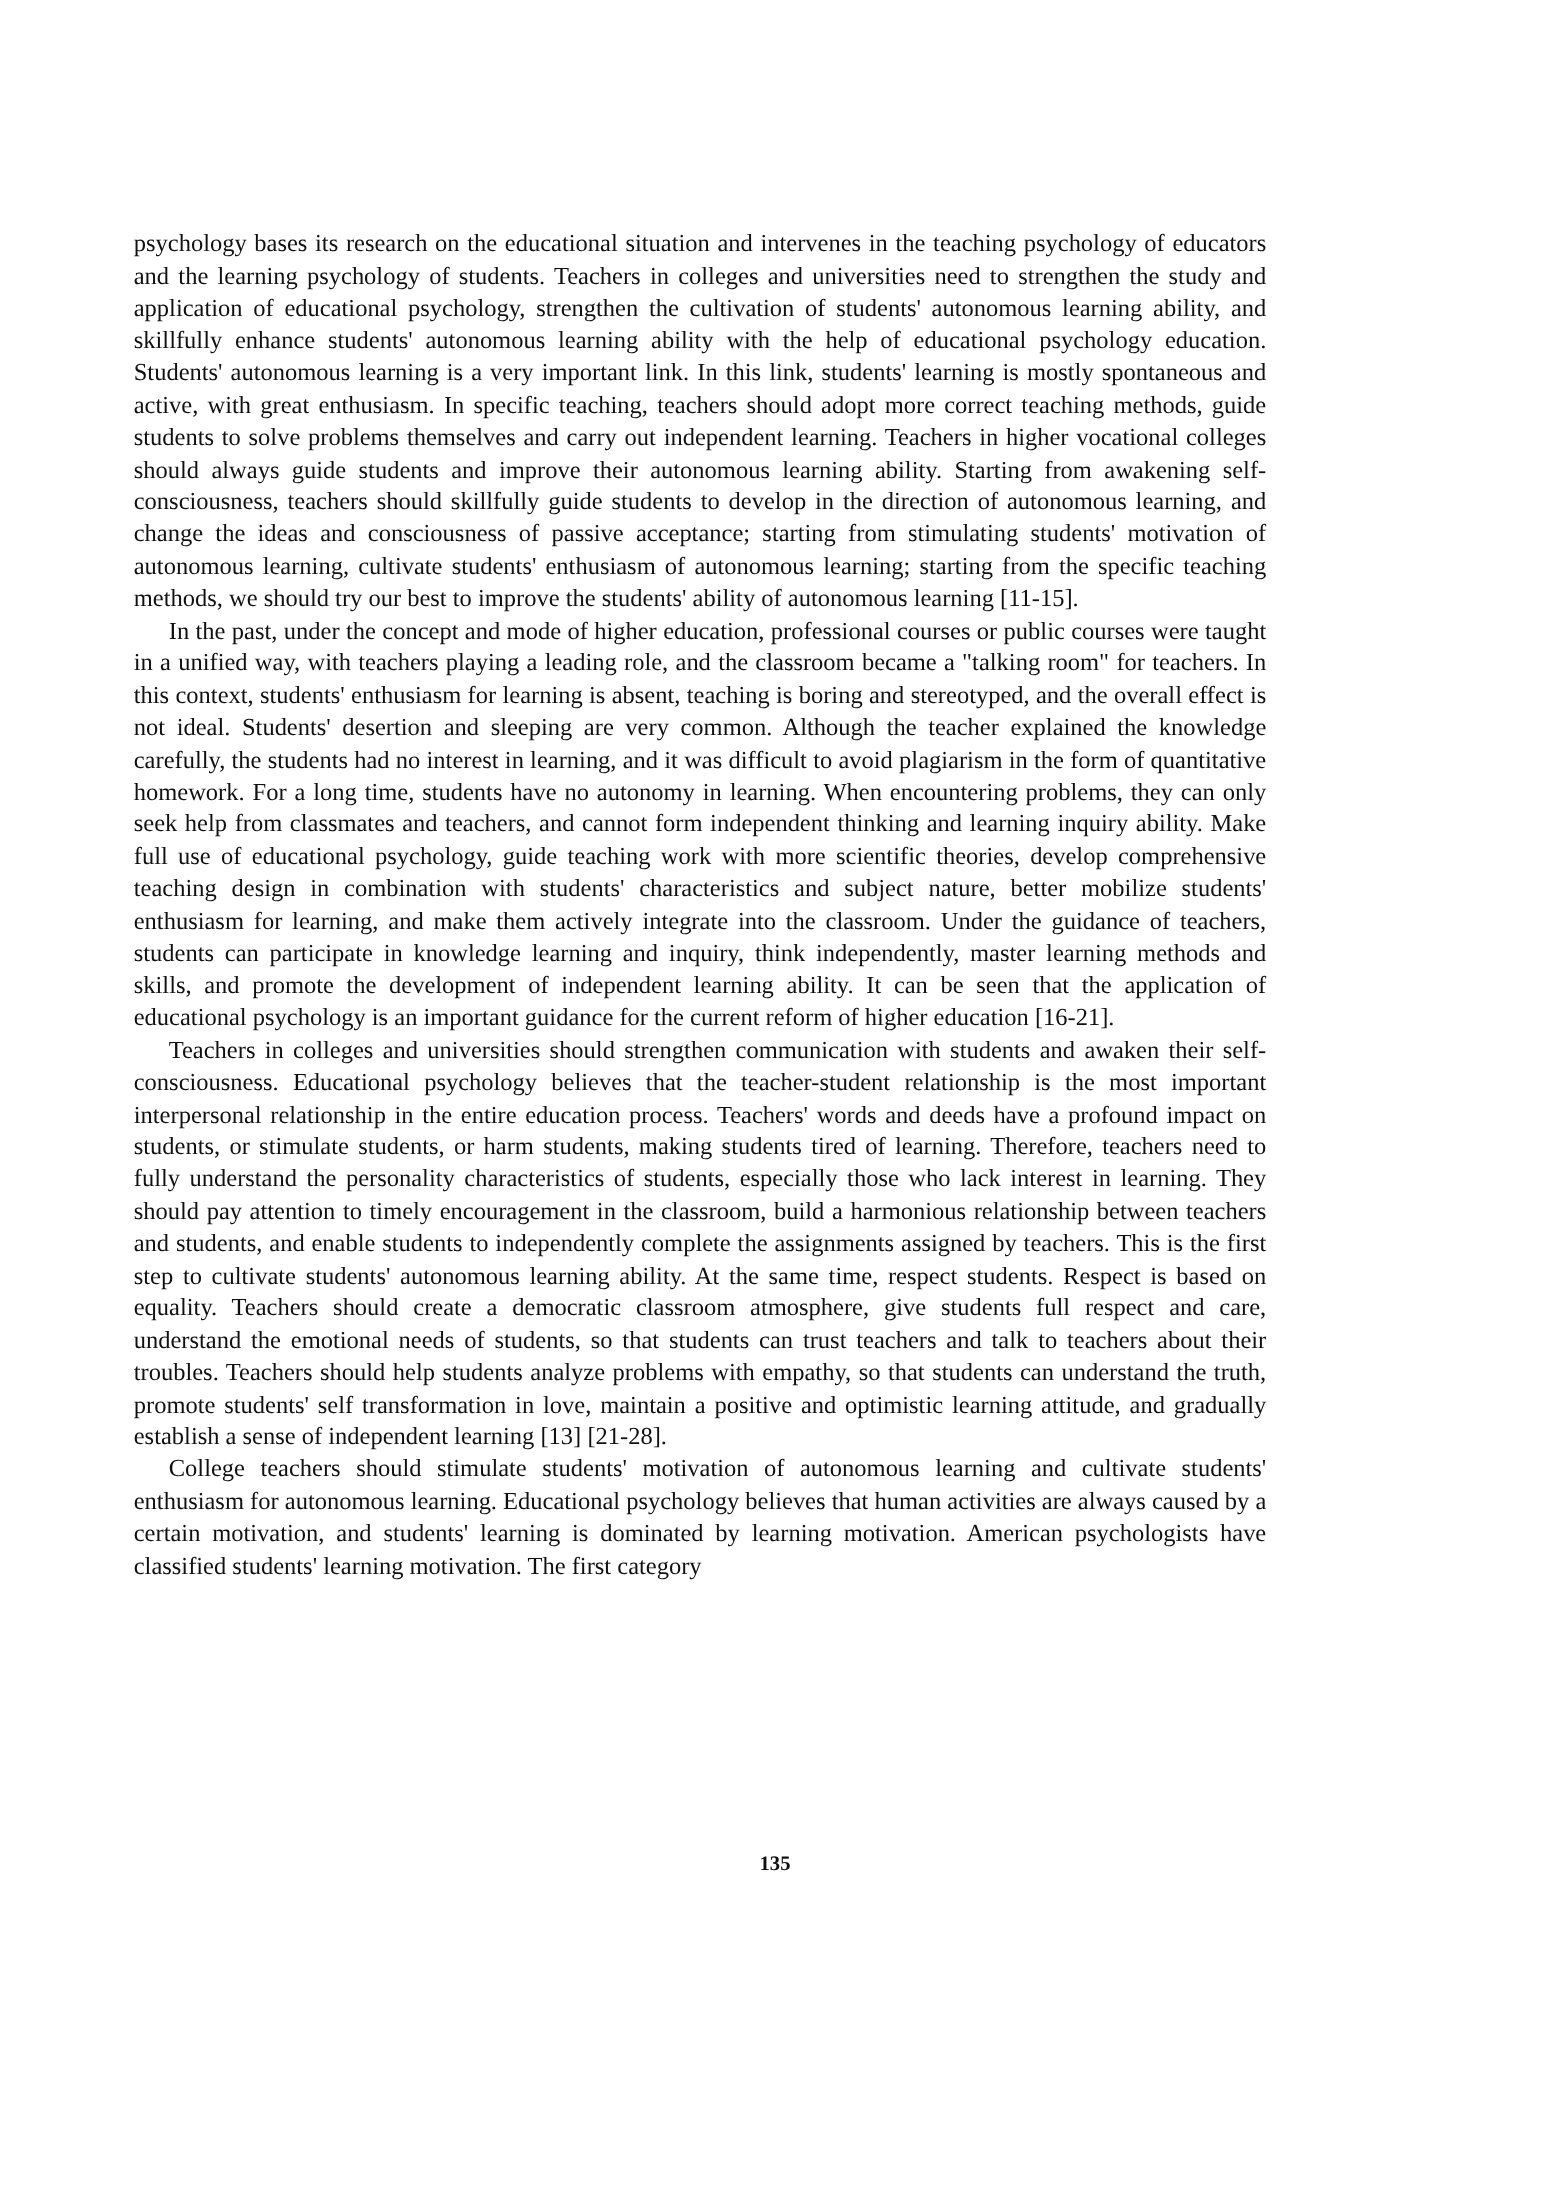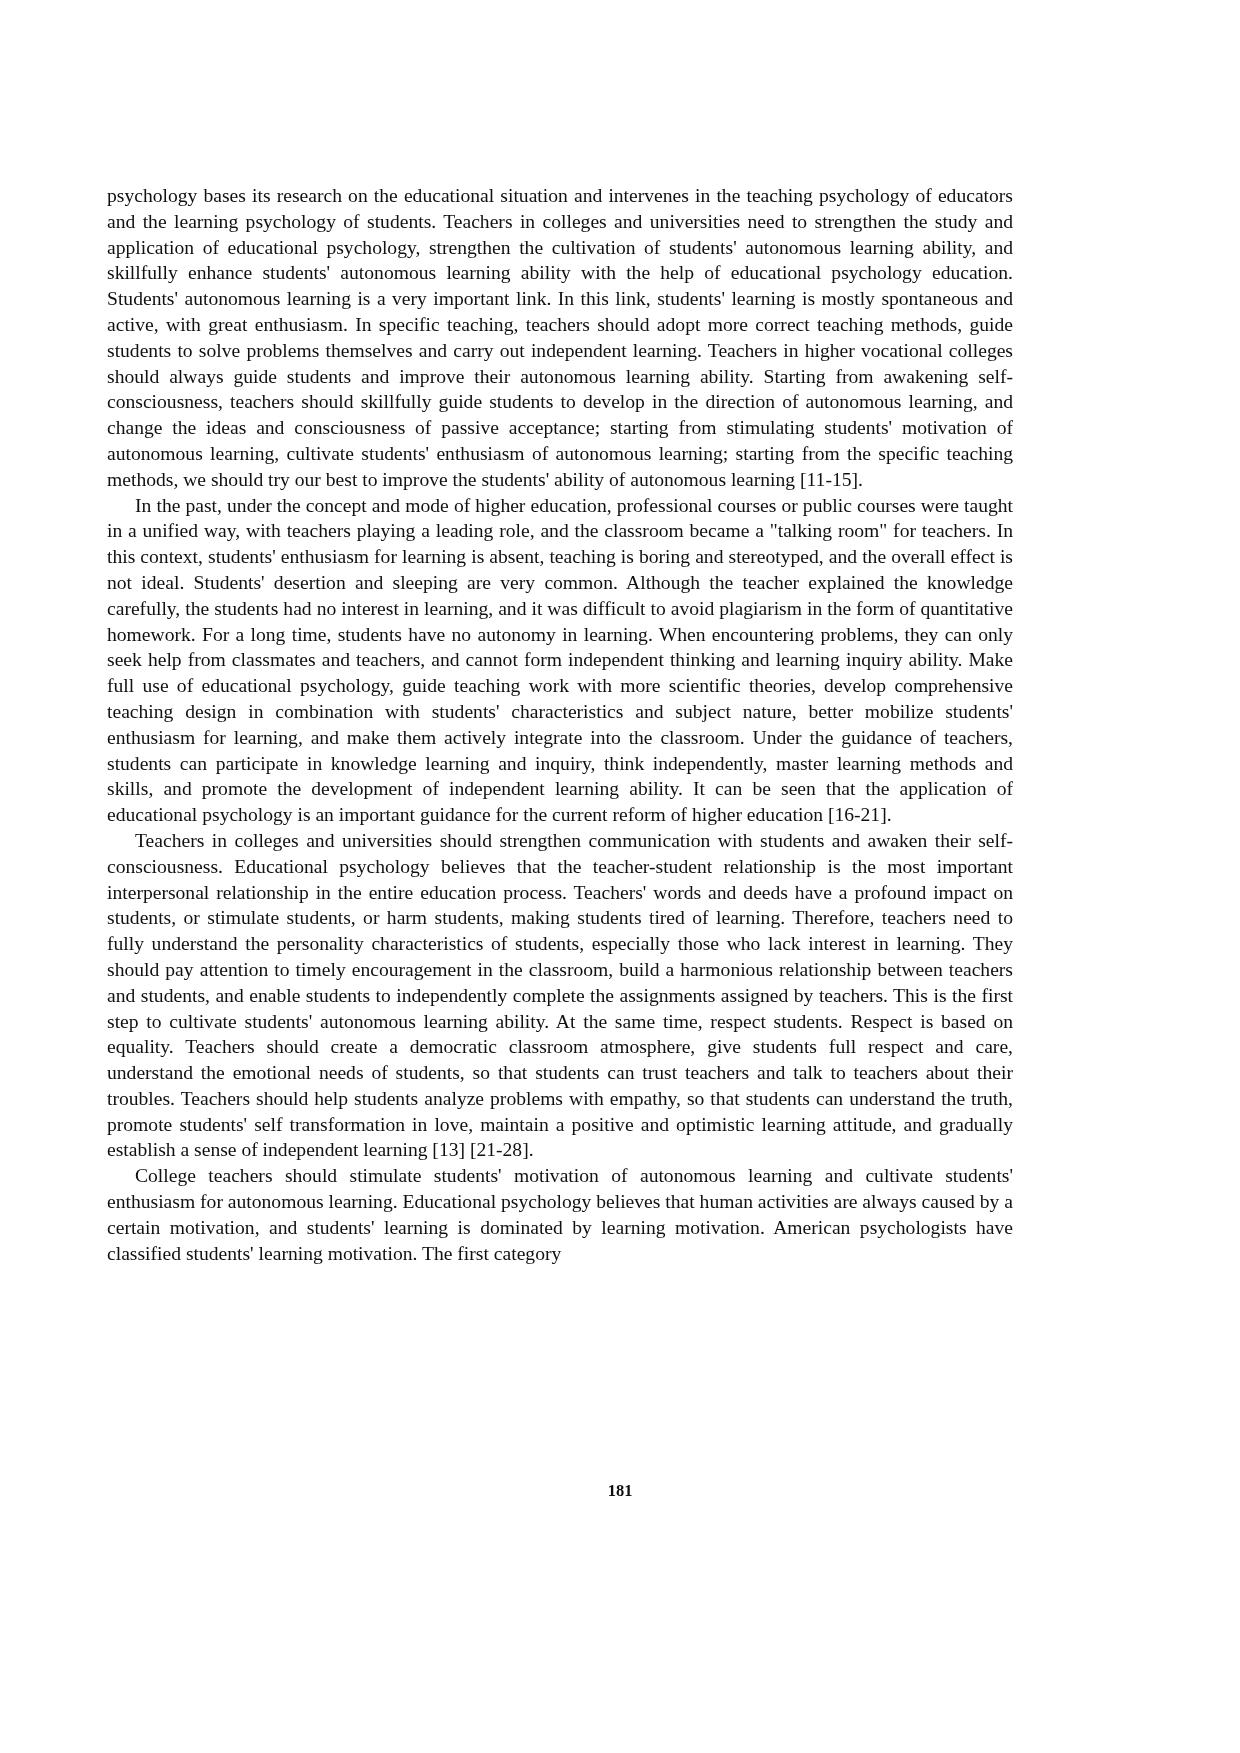--- a/index.html
+++ b/index.html
@@ -48,14 +48,14 @@
 </head>
 <body>
 
 <div class="page">
   <div class="content">
     <p class="para no-indent">psychology bases its research on the educational situation and intervenes in the teaching psychology of educators and the learning psychology of students. Teachers in colleges and universities need to strengthen the study and application of educational psychology, strengthen the cultivation of students' autonomous learning ability, and skillfully enhance students' autonomous learning ability with the help of educational psychology education. Students' autonomous learning is a very important link. In this link, students' learning is mostly spontaneous and active, with great enthusiasm. In specific teaching, teachers should adopt more correct teaching methods, guide students to solve problems themselves and carry out independent learning. Teachers in higher vocational colleges should always guide students and improve their autonomous learning ability. Starting from awakening self-consciousness, teachers should skillfully guide students to develop in the direction of autonomous learning, and change the ideas and consciousness of passive acceptance; starting from stimulating students' motivation of autonomous learning, cultivate students' enthusiasm of autonomous learning; starting from the specific teaching methods, we should try our best to improve the students' ability of autonomous learning [11-15].</p>
     <p class="para">In the past, under the concept and mode of higher education, professional courses or public courses were taught in a unified way, with teachers playing a leading role, and the classroom became a "talking room" for teachers. In this context, students' enthusiasm for learning is absent, teaching is boring and stereotyped, and the overall effect is not ideal. Students' desertion and sleeping are very common. Although the teacher explained the knowledge carefully, the students had no interest in learning, and it was difficult to avoid plagiarism in the form of quantitative homework. For a long time, students have no autonomy in learning. When encountering problems, they can only seek help from classmates and teachers, and cannot form independent thinking and learning inquiry ability. Make full use of educational psychology, guide teaching work with more scientific theories, develop comprehensive teaching design in combination with students' characteristics and subject nature, better mobilize students' enthusiasm for learning, and make them actively integrate into the classroom. Under the guidance of teachers, students can participate in knowledge learning and inquiry, think independently, master learning methods and skills, and promote the development of independent learning ability. It can be seen that the application of educational psychology is an important guidance for the current reform of higher education [16-21].</p>
     <p class="para">Teachers in colleges and universities should strengthen communication with students and awaken their self-consciousness. Educational psychology believes that the teacher-student relationship is the most important interpersonal relationship in the entire education process. Teachers' words and deeds have a profound impact on students, or stimulate students, or harm students, making students tired of learning. Therefore, teachers need to fully understand the personality characteristics of students, especially those who lack interest in learning. They should pay attention to timely encouragement in the classroom, build a harmonious relationship between teachers and students, and enable students to independently complete the assignments assigned by teachers. This is the first step to cultivate students' autonomous learning ability. At the same time, respect students. Respect is based on equality. Teachers should create a democratic classroom atmosphere, give students full respect and care, understand the emotional needs of students, so that students can trust teachers and talk to teachers about their troubles. Teachers should help students analyze problems with empathy, so that students can understand the truth, promote students' self transformation in love, maintain a positive and optimistic learning attitude, and gradually establish a sense of independent learning [13] [21-28].</p>
     <p class="para">College teachers should stimulate students' motivation of autonomous learning and cultivate students' enthusiasm for autonomous learning. Educational psychology believes that human activities are always caused by a certain motivation, and students' learning is dominated by learning motivation. American psychologists have classified students' learning motivation. The first category</p>
   </div>
-  <div class="page-number">181</div>
+  <div class="page-number">135</div>
 </div>
 
 </body></html>

